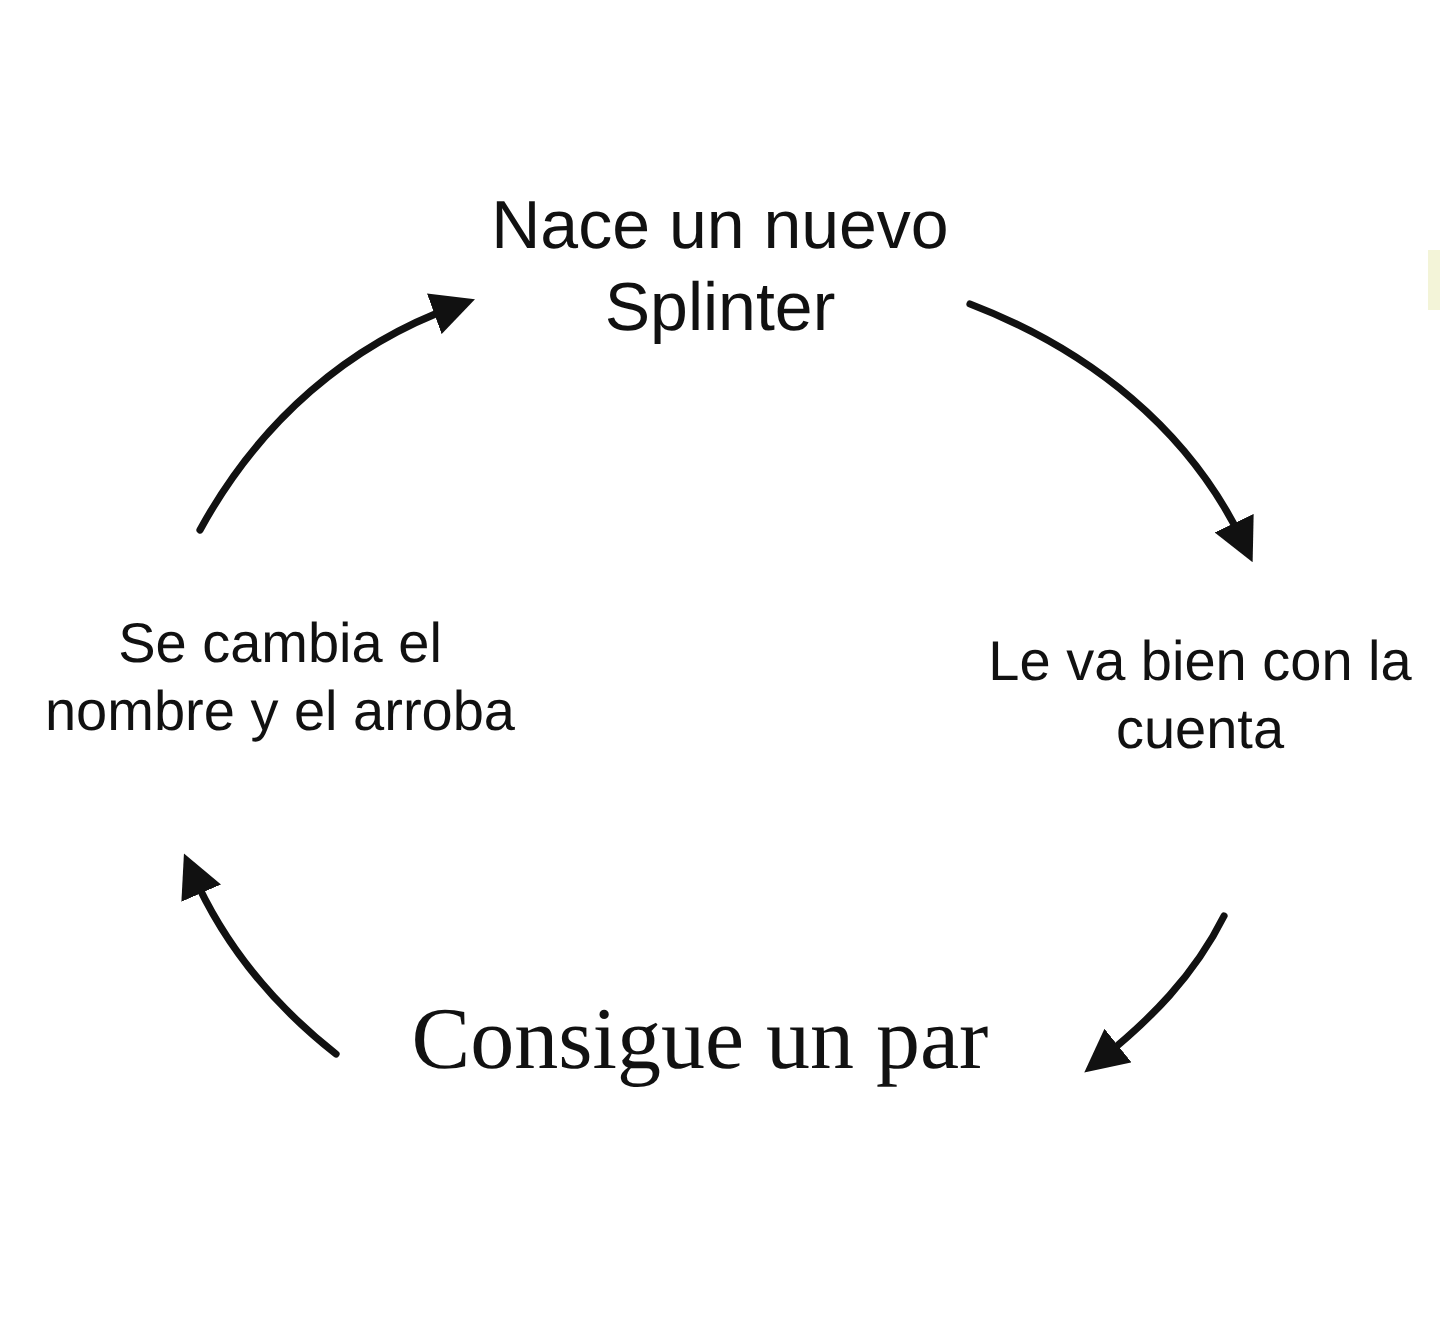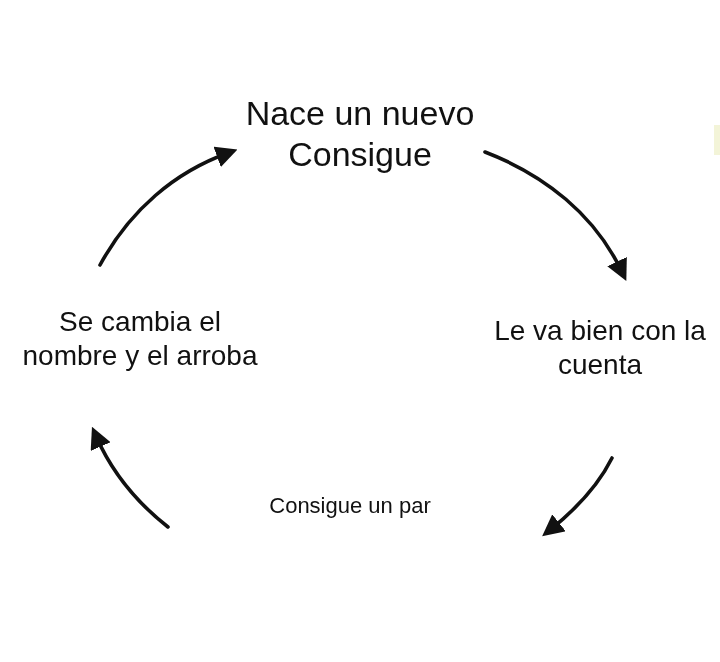--- a/index.html
+++ b/index.html
@@ -8,21 +8,21 @@
     background: #ffffff; font-family: "Liberation Sans", sans-serif; color: #111111;
   }
   .node {
     position: absolute; text-align: center; white-space: nowrap;
     line-height: 1.22;
   }
   .node span { display: block; }
   #node-top { left: 190px; top: 93px; width: 340px; font-size: 34px; }
   #node-right { left: 455px; top: 314px; width: 290px; font-size: 28px; }
   #node-left { left: -25px; top: 305px; width: 330px; font-size: 28px; }
-  #node-bottom { left: 180px; top: 493px; width: 340px; font-size: 22px; }
+  #node-bottom { left: 180px; top: 493px; width: 340px; font-size: 44px; font-family: Liberation Serif, serif; }
   svg.arrows { position: absolute; left: 0; top: 0; width: 720px; height: 662px; }
   .faint { position: absolute; background: #f4f6ee; }
 </style>
 </head>
 <body>
 
 <div class="faint" style="left:714px;top:125px;width:6px;height:30px;background:#f3f4d8;"></div>
 
 <svg class="arrows" viewBox="0 0 720 662">
   <defs>
@@ -39,21 +39,21 @@
   <g>
     <path d="M168,527 C140,505 113,475 96,436" fill="none" stroke="#111" stroke-width="3.6" stroke-linecap="round" marker-end="url(#ah)"></path>
   </g>
   <g>
     <path d="M100,265 C130,210 175,172 228,153" fill="none" stroke="#111" stroke-width="3.6" stroke-linecap="round" marker-end="url(#ah)"></path>
   </g>
 </svg>
 
 <div class="node" id="node-top">
   <span>Nace un nuevo</span>
-  <span>Consigue</span>
+  <span>Splinter</span>
 </div>
 
 <div class="node" id="node-right">
   <span>Le va bien con la</span>
   <span>cuenta</span>
 </div>
 
 <div class="node" id="node-bottom">
   <span>Consigue un par</span>
 </div>

